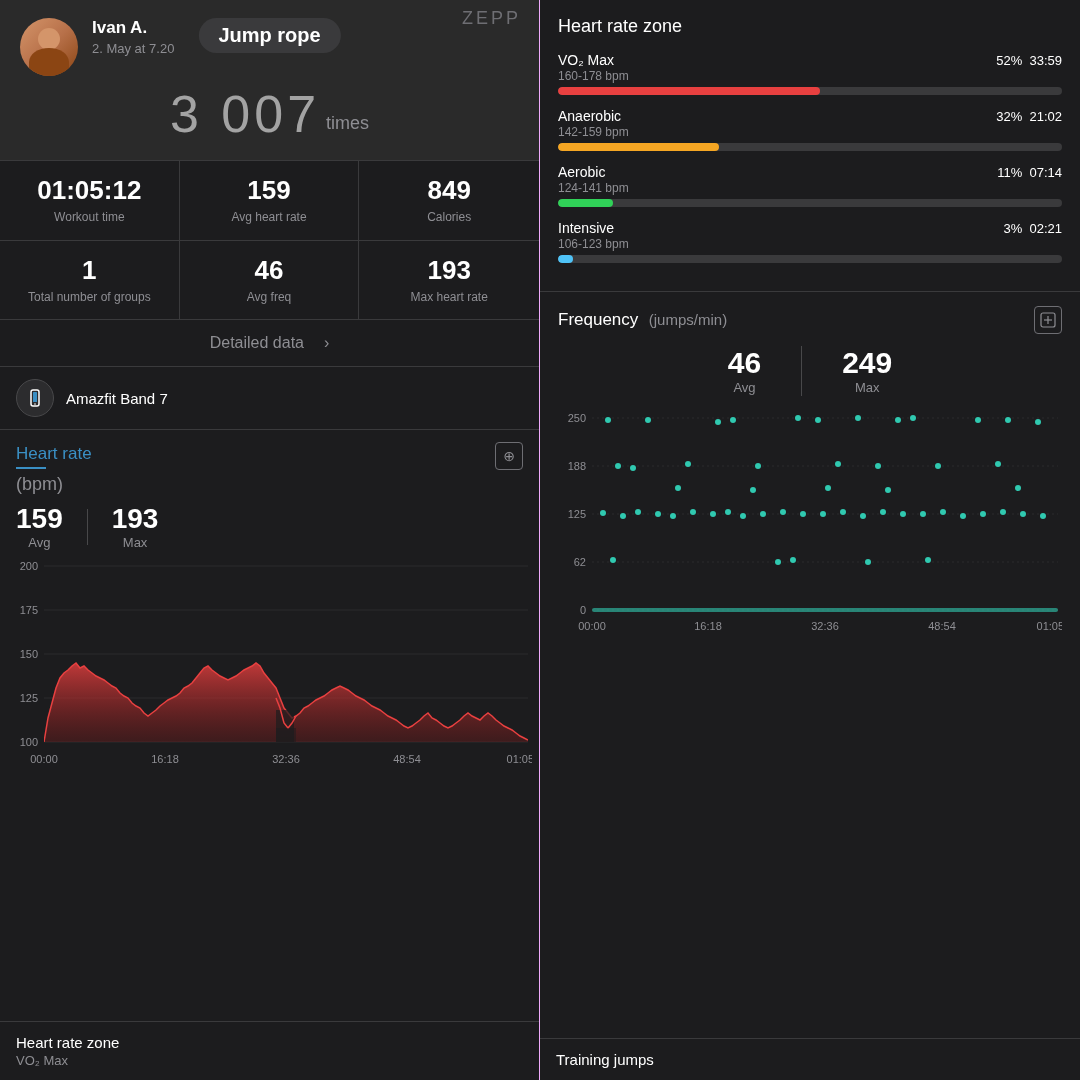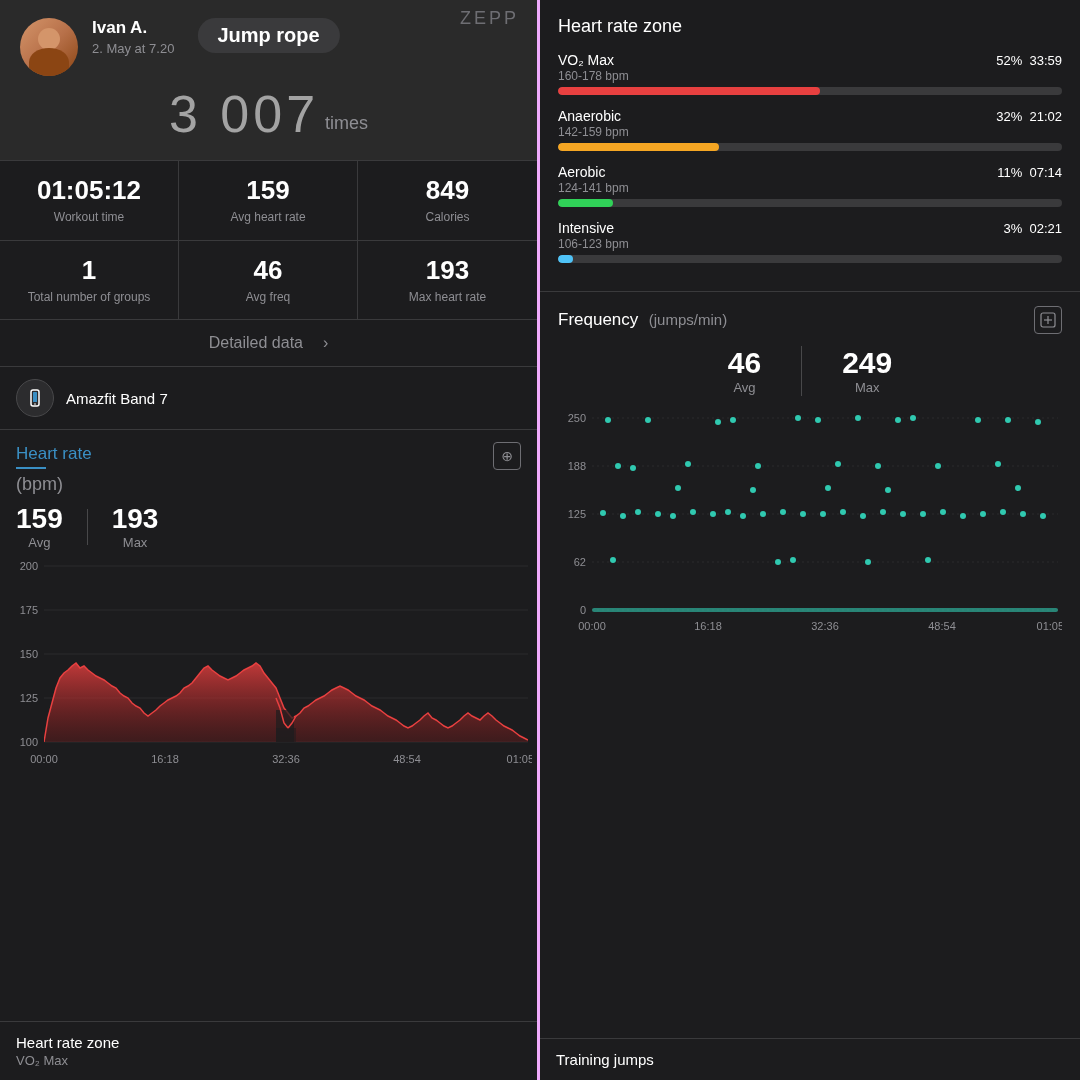--- a/index.html
+++ b/index.html
@@ -13,21 +13,21 @@
       display: grid;
       grid-template-columns: 540px 540px;
       grid-template-rows: 1fr;
     }
 
     
     .left-panel {
       display: flex;
       flex-direction: column;
       background: #1c1c1e;
-      border-right: 3px solid #f0abfc;
+      border-right: 1px solid #f0abfc;
       overflow: hidden;
     }
 
     
     .header-section {
       background: #2a2a2a;
       padding: 18px 20px 16px;
       position: relative;
     }
     .header-top {

